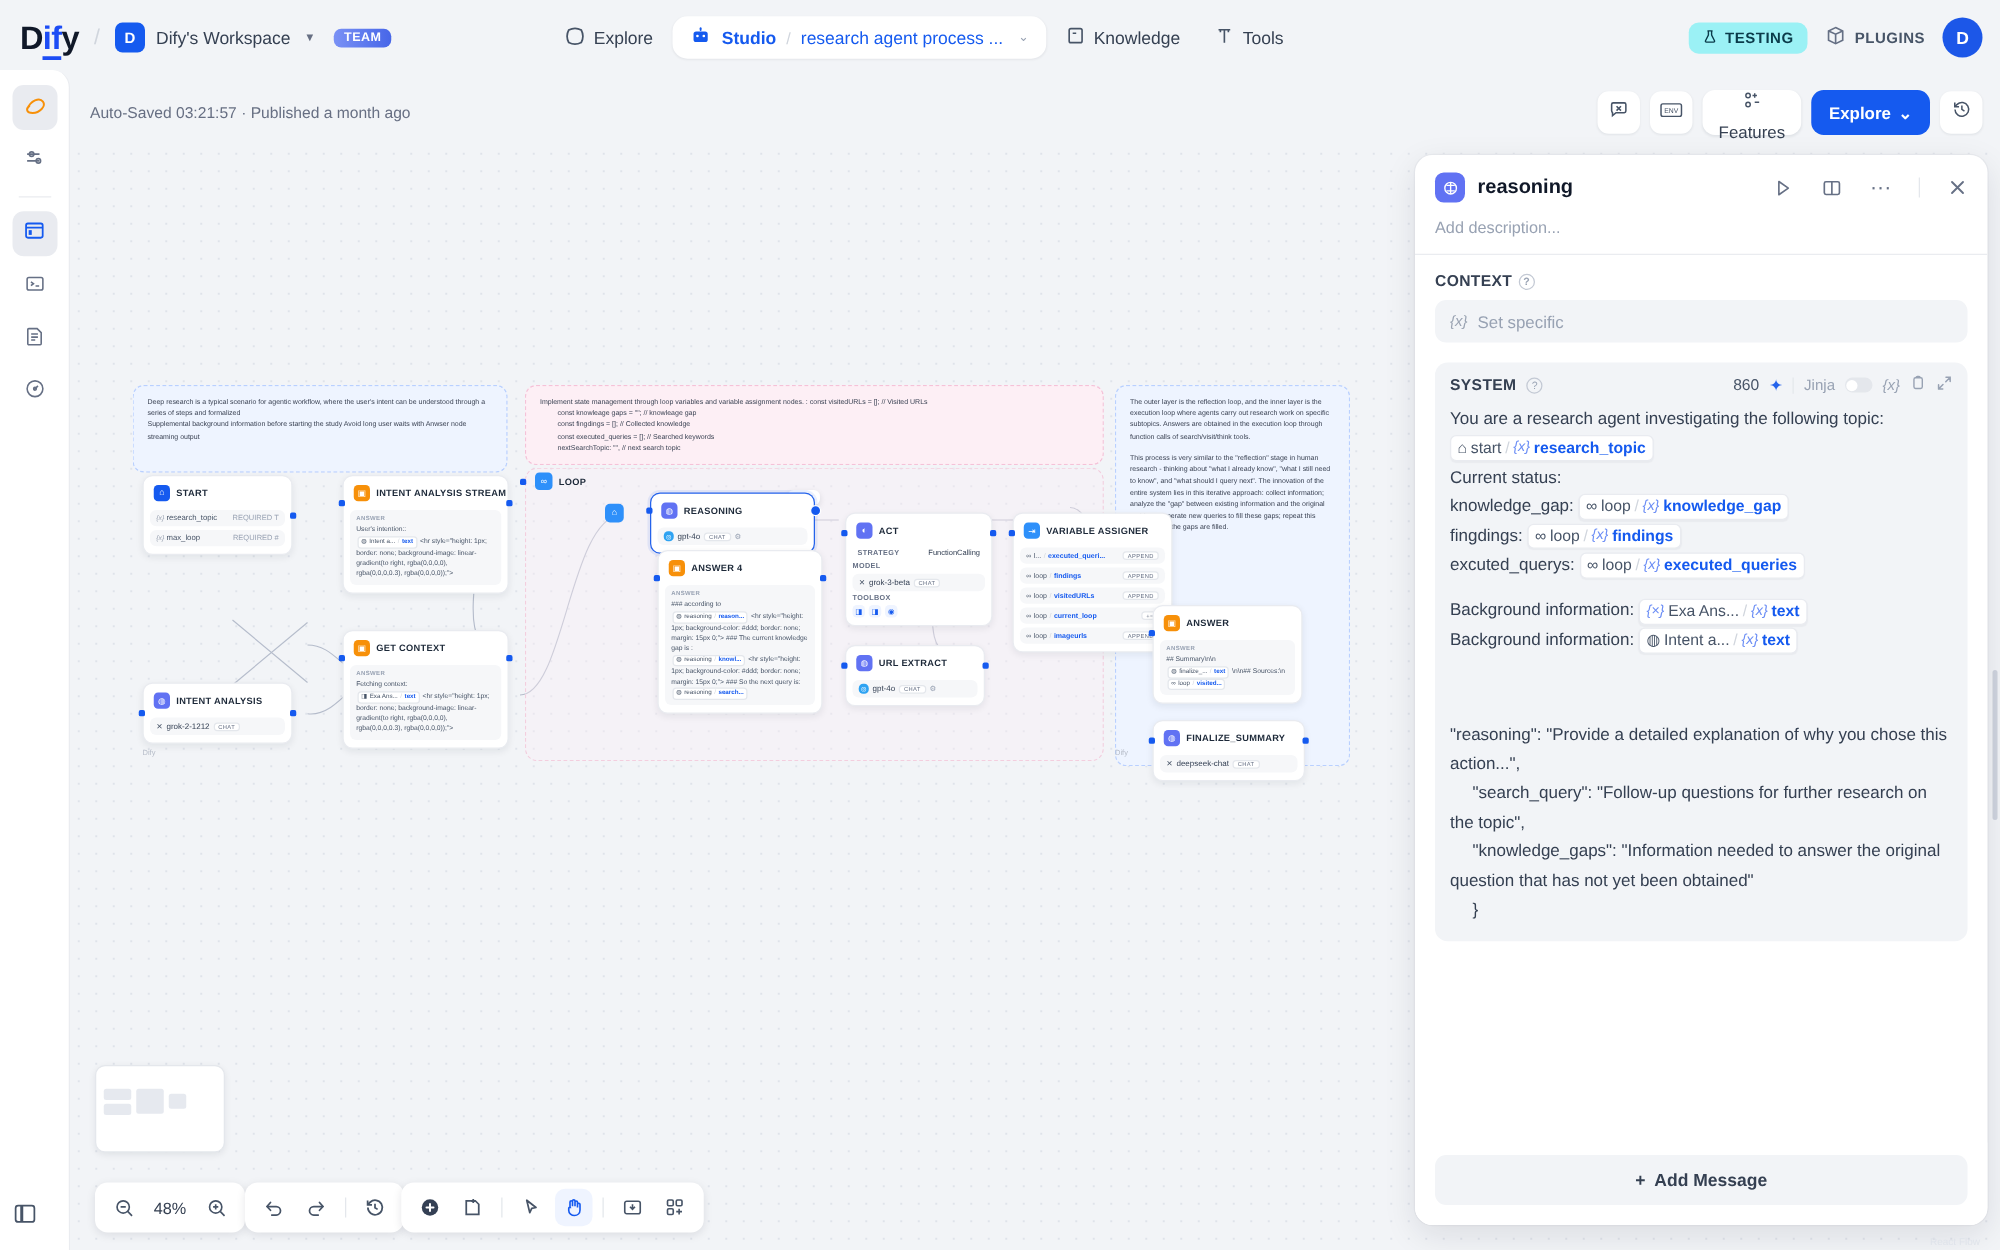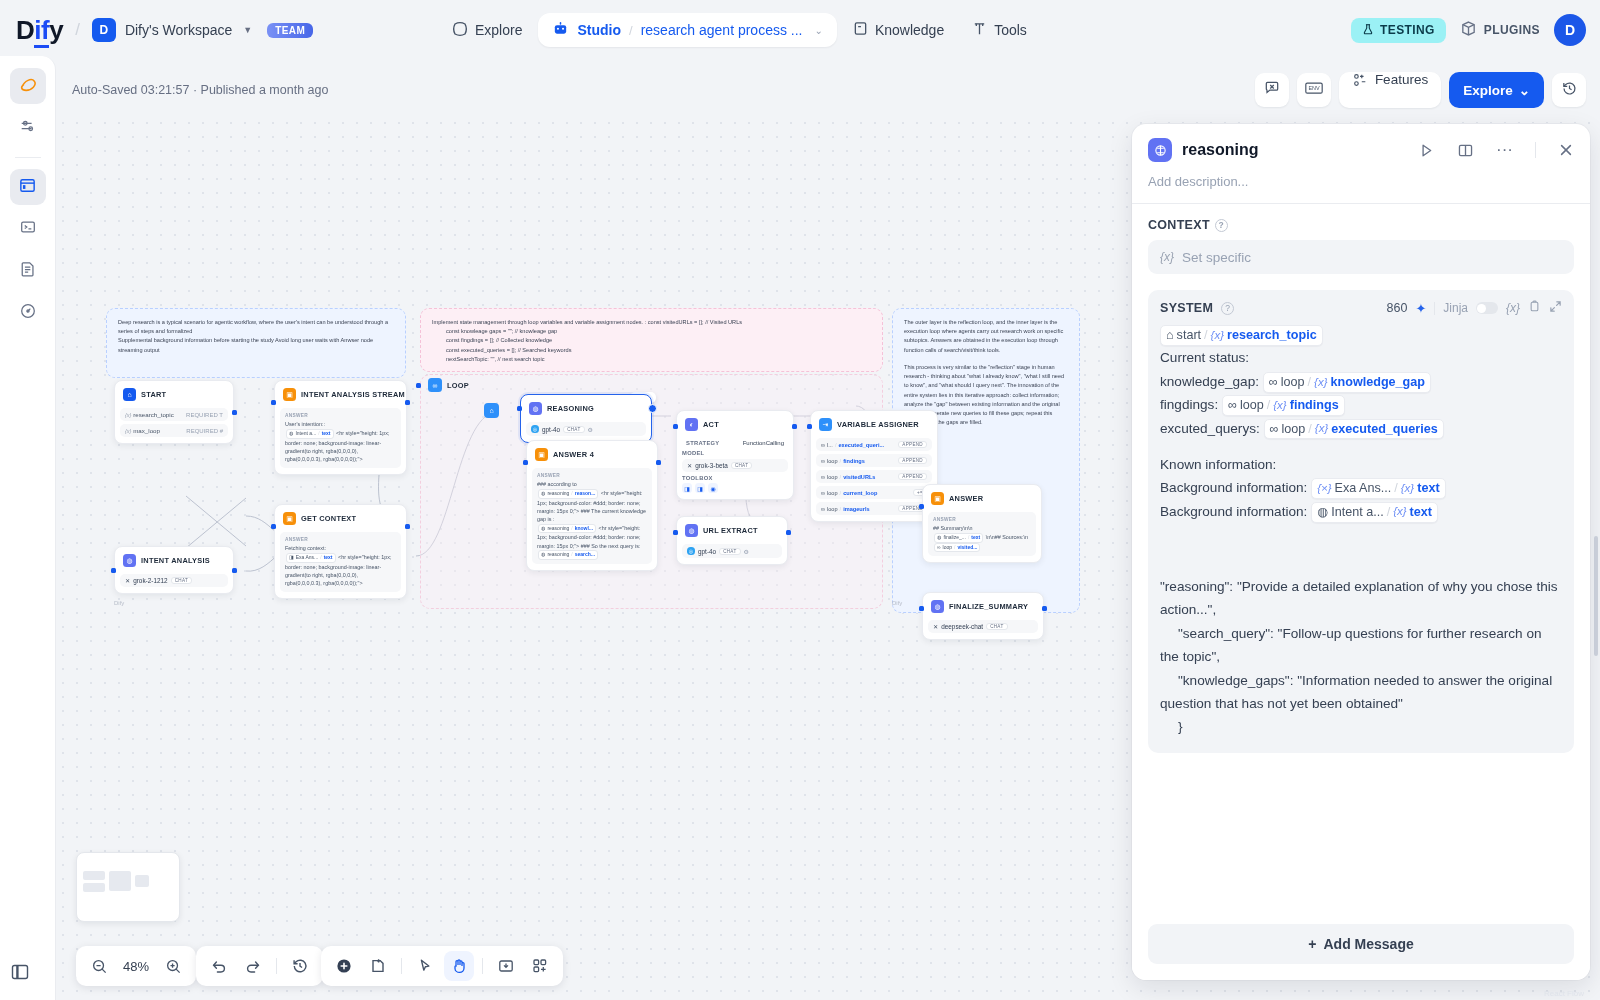--- a/index.html
+++ b/index.html
@@ -117,23 +117,24 @@
   .gp-icon { width: 30px; height: 30px; display: flex; align-items: center;
     justify-content: center; color: #475467; cursor: pointer; position: relative; }
   .notif-dot {
     position: absolute; top: -3px; right: -2px; width: 16px; height: 16px;
     border-radius: 50%; background: #f79009; color: #fff; font-size: 10px;
     font-weight: 700; display: flex; align-items: center; justify-content: center;
     border: 1.5px solid #fff;
   }
   .features-btn {
     background: #fff; border-radius: 10px; height: 36px; padding: 0 13px;
-    display: flex; gap: 7px; font-size: 13.5px;
+    display: flex; align-items: center; gap: 7px; font-size: 13.5px;
     color: #354052; font-weight: 500; cursor: pointer;
     box-shadow: 0 1px 2px rgba(16,24,40,.07);
+    flex-direction: column;
   }
   .publish-btn {
     background: #155aef; color: #fff; border-radius: 10px; height: 36px;
     padding: 0 14px; display: flex; align-items: center; gap: 6px;
     font-size: 13.5px; font-weight: 600; cursor: pointer;
   }
 
   
   .canvas {
     position: absolute; left: 56px; top: 116px; width: 1544px; height: 884px;
@@ -832,21 +833,21 @@
             <span>∞</span>
             <span>loop</span>
             <span style="color:#d0d5dd">/</span>
             <span class="blue">visited...</span>
           </span>
         </div>
       </div>
       <div class="port" style="left:-3px; top:22px"></div>
     </div>
 
-    <div class="nodewrap" style="left:866px; top:476px; width:122px;">
+    <div class="nodewrap" style="left:866px; top:460px; width:122px;">
       <div class="node">
         <div class="nh">
           <div class="nico" style="background:#6172f3">◍</div>
           <div class="ntitle">FINALIZE_SUMMARY</div>
         </div>
         <div class="nrow">
           <span style="display:flex;align-items:center;gap:3px">
             <span>✕</span>
             <span style="font-size:6.4px;color:#344054">deepseek-chat</span>
             <span class="tagbox">CHAT</span>
@@ -1011,20 +1012,21 @@
             </svg>
           </span>
           <span class="sys-icn">
             <svg width="13" height="13" viewBox="0 0 14 14" fill="none" stroke="#98a2b3" stroke-width="1.3" stroke-linecap="round">
               <path d="M8.4 2h3.6v3.6M12 2 8.2 5.8M5.6 12H2V8.4M2 12l3.8-3.8"></path>
             </svg>
           </span>
         </div>
 
         <div class="prompt">
+          <p>You are a research agent investigating the following topic:</p>
           <p>
             <span class="pchip">
               <span>⌂</span>
               <span>start</span>
               <span class="sep">/</span>
               <span class="bx">{x}</span>
               <span class="bvar">research_topic</span>
             </span>
           </p>
           <p>Current status:</p>
@@ -1052,21 +1054,20 @@
             <span>excuted_querys:</span>
             <span class="pchip">
               <span>∞</span>
               <span>loop</span>
               <span class="sep">/</span>
               <span class="bx">{x}</span>
               <span class="bvar">executed_queries</span>
             </span>
           </p>
           <div class="gap"></div>
-          <p>Known information:</p>
           <p>
             <span>Background information:</span>
             <span class="pchip">
               <span class="bx">{×}</span>
               <span>Exa Ans...</span>
               <span class="sep">/</span>
               <span class="bx">{x}</span>
               <span class="bvar">text</span>
             </span>
           </p>

